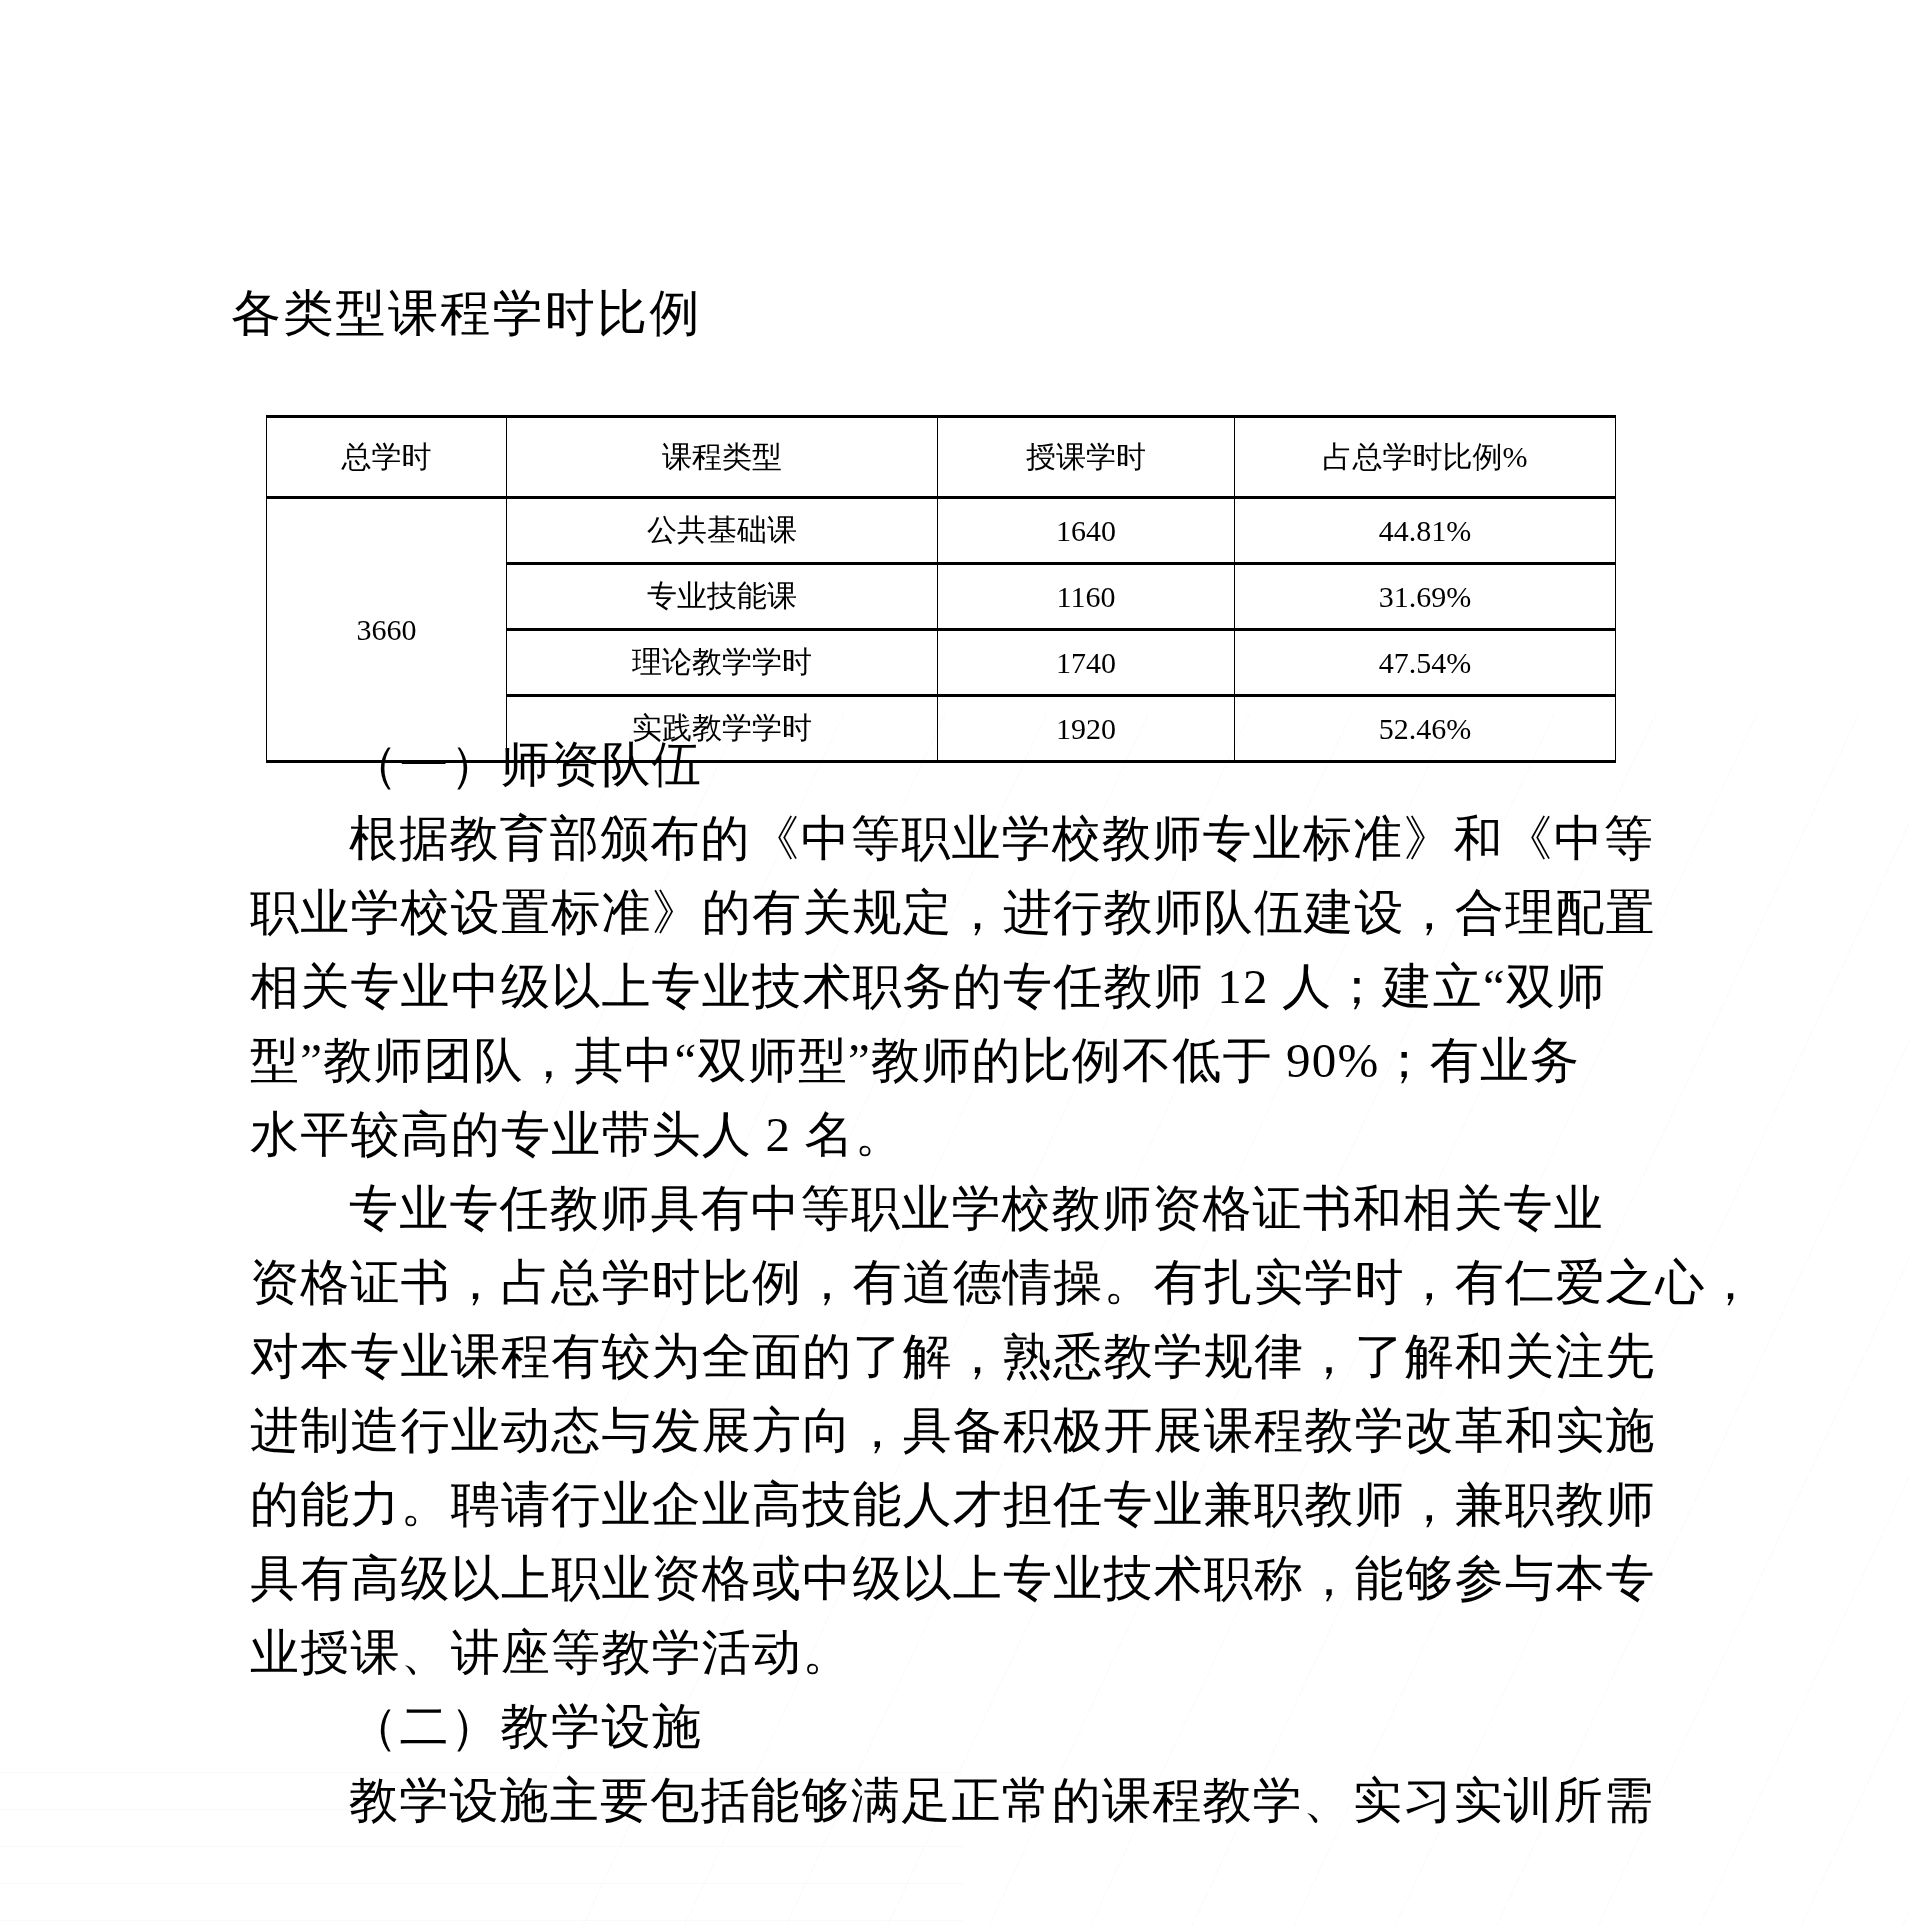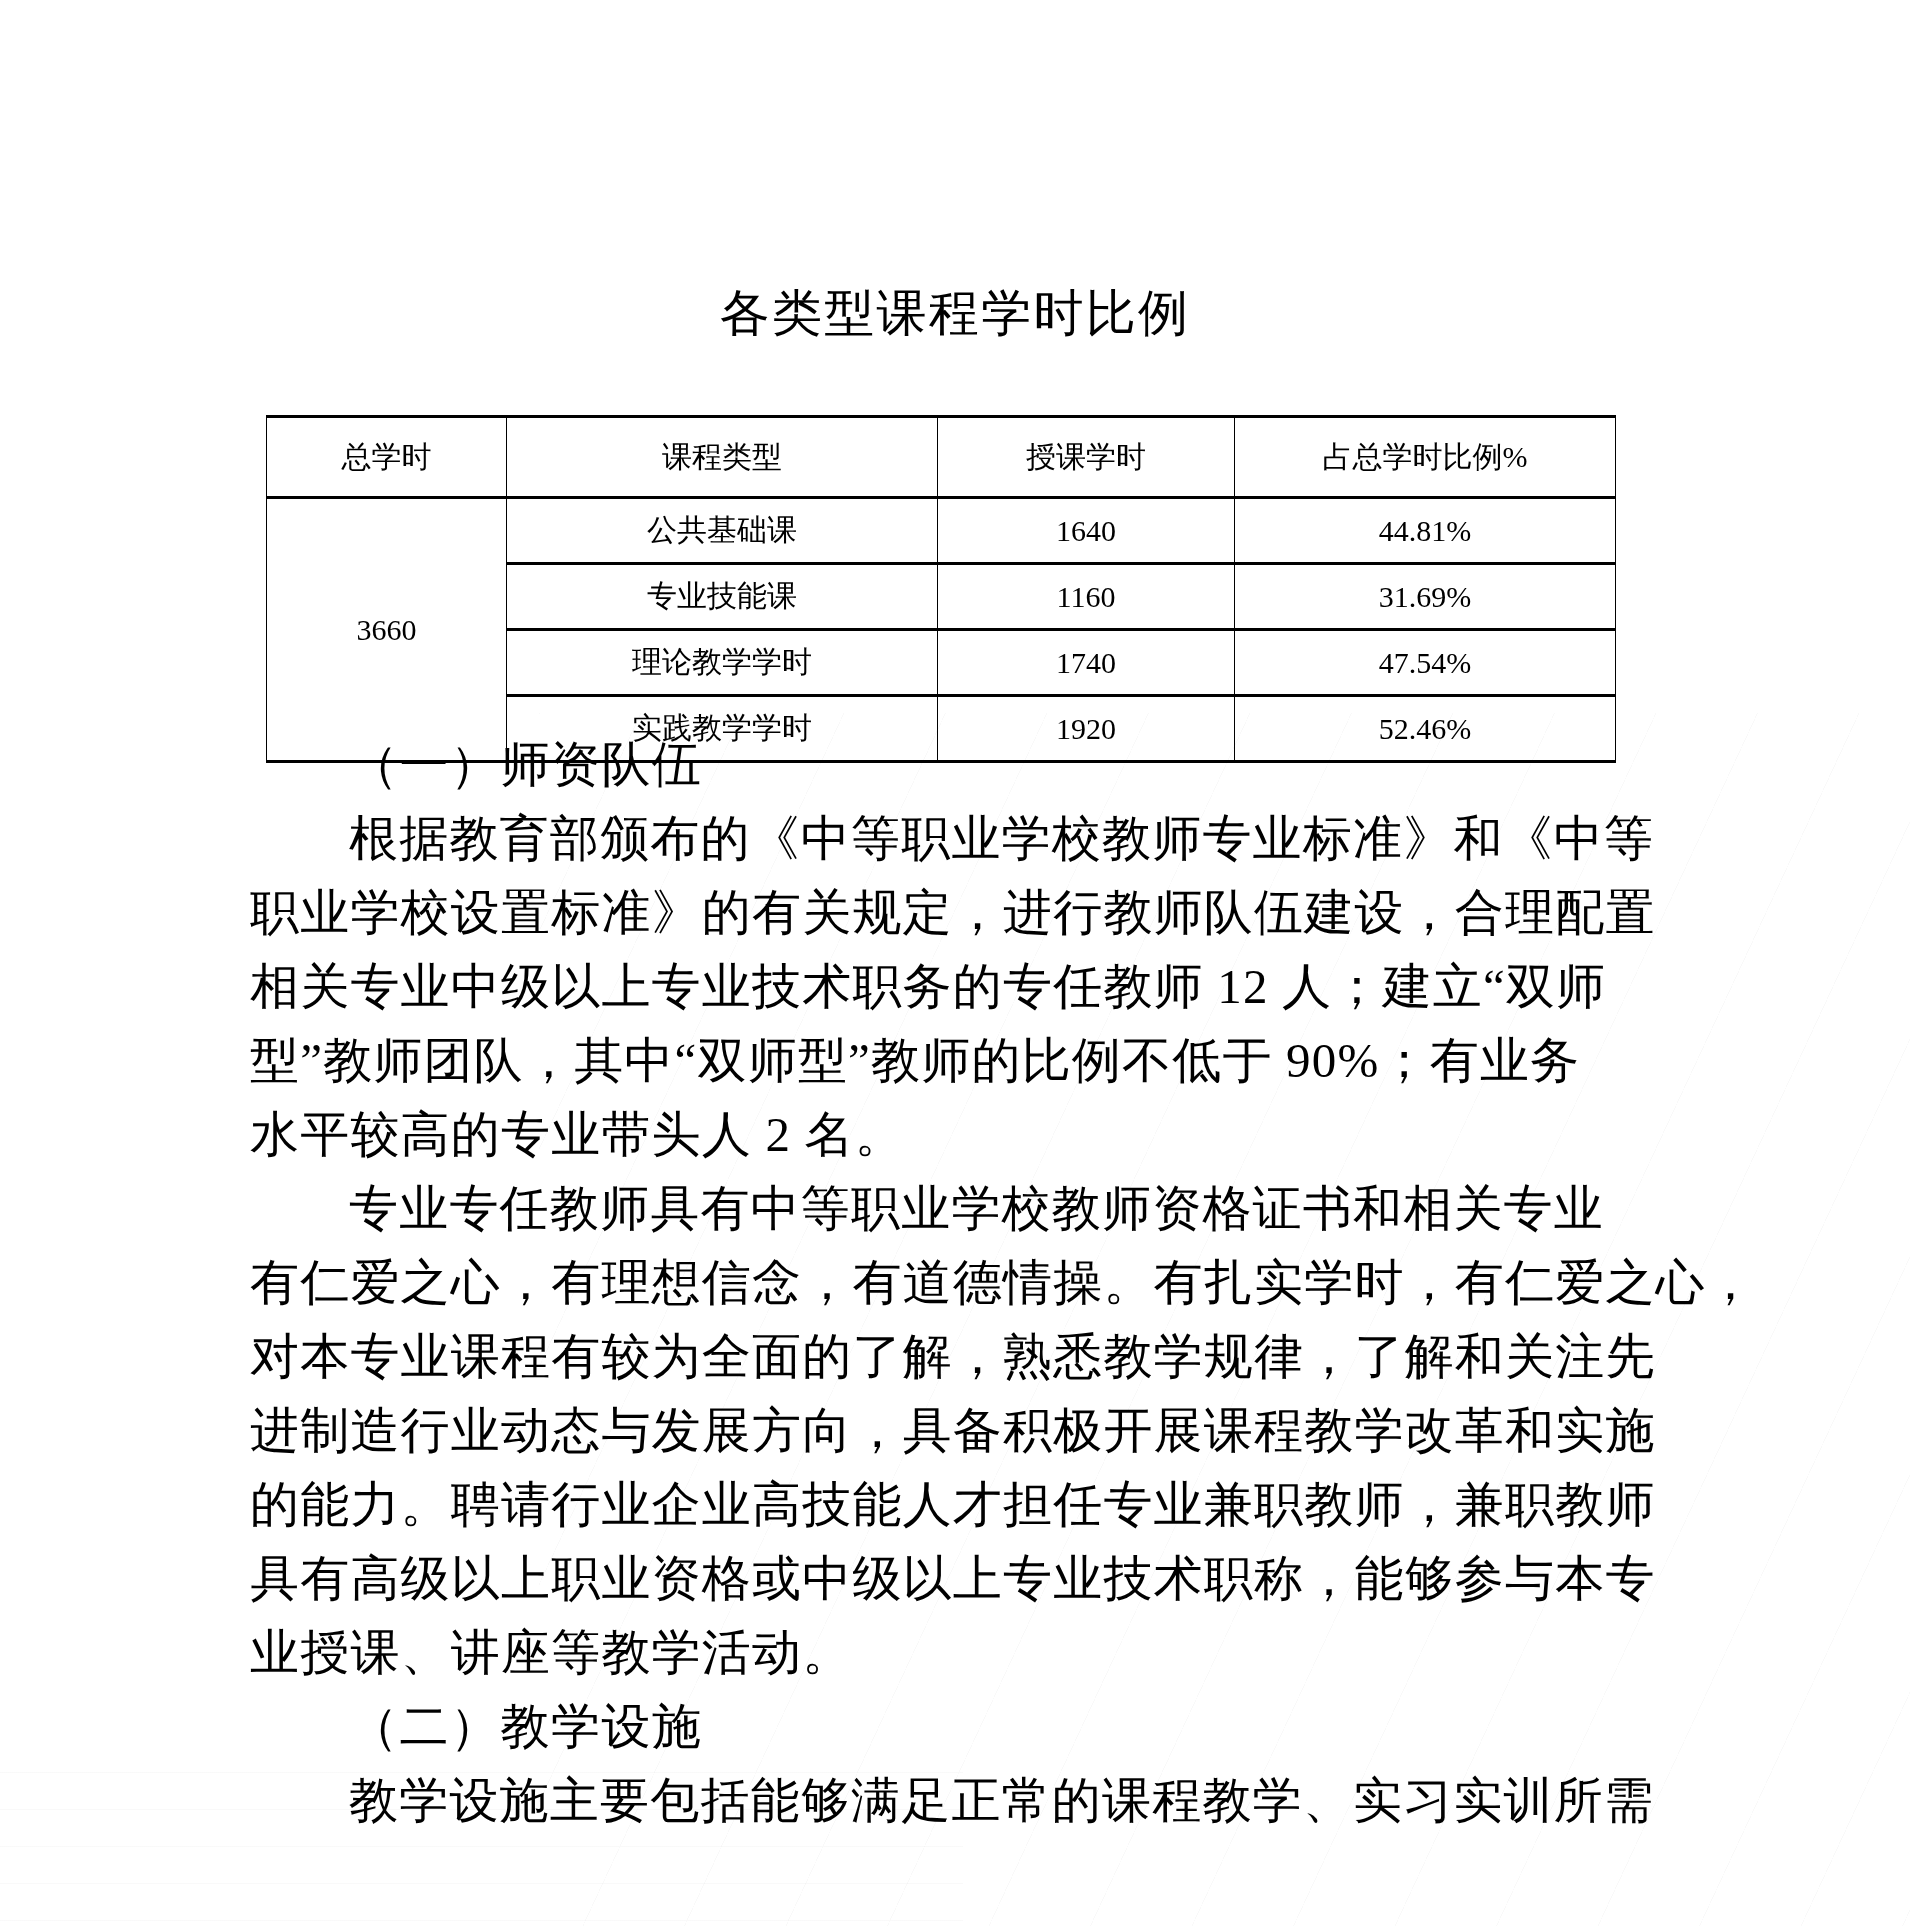--- a/index.html
+++ b/index.html
@@ -27,21 +27,20 @@
     left: 0px; top: 1772px; width: 963px; height: 917px;
     background: repeating-linear-gradient(to bottom,
       rgba(0,0,0,0.09) 0 0.8px, transparent 0.8px 37px);
     opacity: 0.25;
     pointer-events: none;
   }
 
   .doc-title {
     position: absolute;
     left: 231px; top: 286px; width: 1448px;
-    text-align: center;
     font-size: 50px;
     line-height: 54px;
     letter-spacing: 2.3px;
     white-space: nowrap;
   }
 
   table.hours {
     position: absolute;
     left: 266px; top: 415px;
     width: 1280px;
@@ -135,21 +134,21 @@
   <div class="flow">
     <div class="line h-kai ind">（一）师资队伍</div>
 
     <div class="line ind">根据教育部颁布的《中等职业学校教师专业标准》和《中等</div>
     <div class="line">职业学校设置标准》的有关规定，进行教师队伍建设，合理配置</div>
     <div class="line">相关专业中级以上专业技术职务的专任教师 12 人；建立“双师</div>
     <div class="line">型”教师团队，其中“双师型”教师的比例不低于 90%；有业务</div>
     <div class="line">水平较高的专业带头人 2 名。</div>
 
     <div class="line ind">专业专任教师具有中等职业学校教师资格证书和相关专业</div>
-    <div class="line">有仁爱之心，有理想信念，有道德情操。有扎实学时，有仁爱之心，</div>
+    <div class="line">资格证书，占总学时比例，有道德情操。有扎实学时，有仁爱之心，</div>
     <div class="line">对本专业课程有较为全面的了解，熟悉教学规律，了解和关注先</div>
     <div class="line">进制造行业动态与发展方向，具备积极开展课程教学改革和实施</div>
     <div class="line">的能力。聘请行业企业高技能人才担任专业兼职教师，兼职教师</div>
     <div class="line">具有高级以上职业资格或中级以上专业技术职称，能够参与本专</div>
     <div class="line">业授课、讲座等教学活动。</div>
 
     <div class="line h-kai ind">（二）教学设施</div>
 
     <div class="line ind">教学设施主要包括能够满足正常的课程教学、实习实训所需</div>
 

